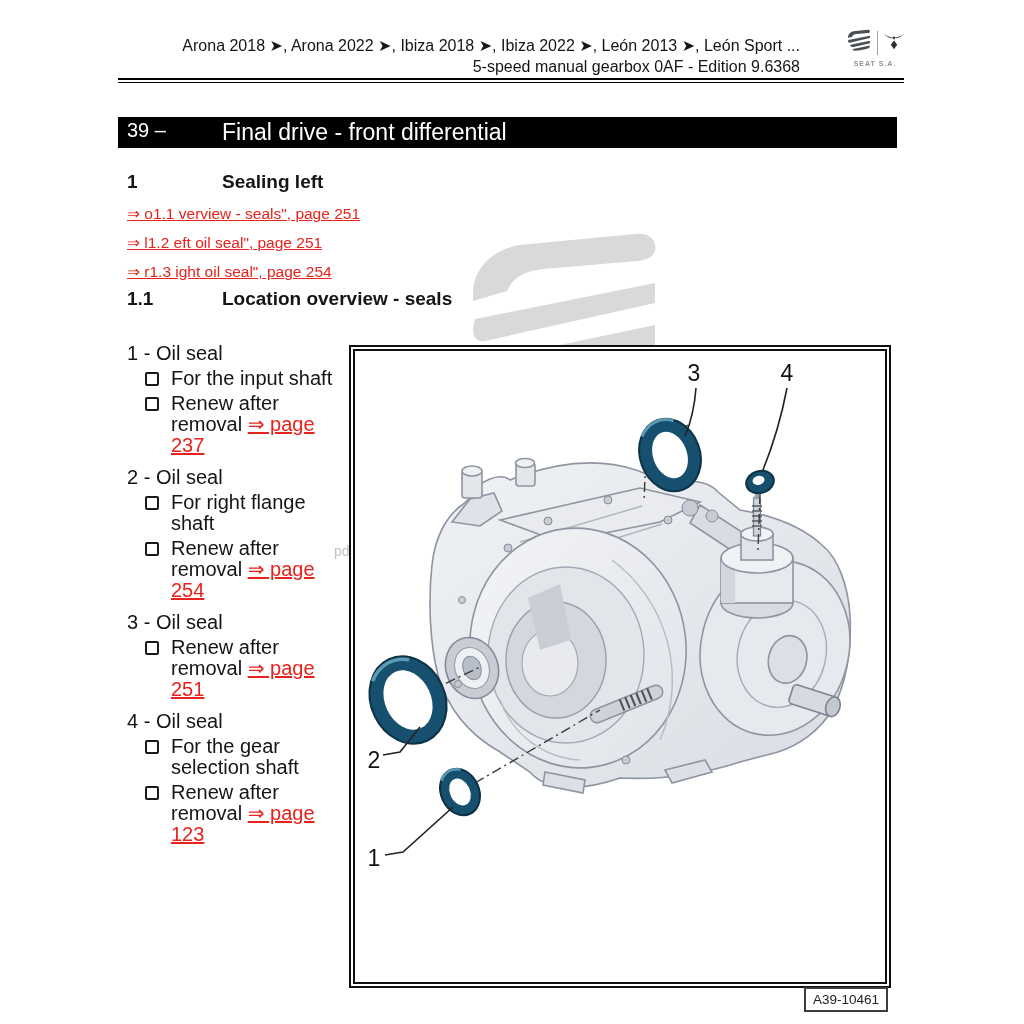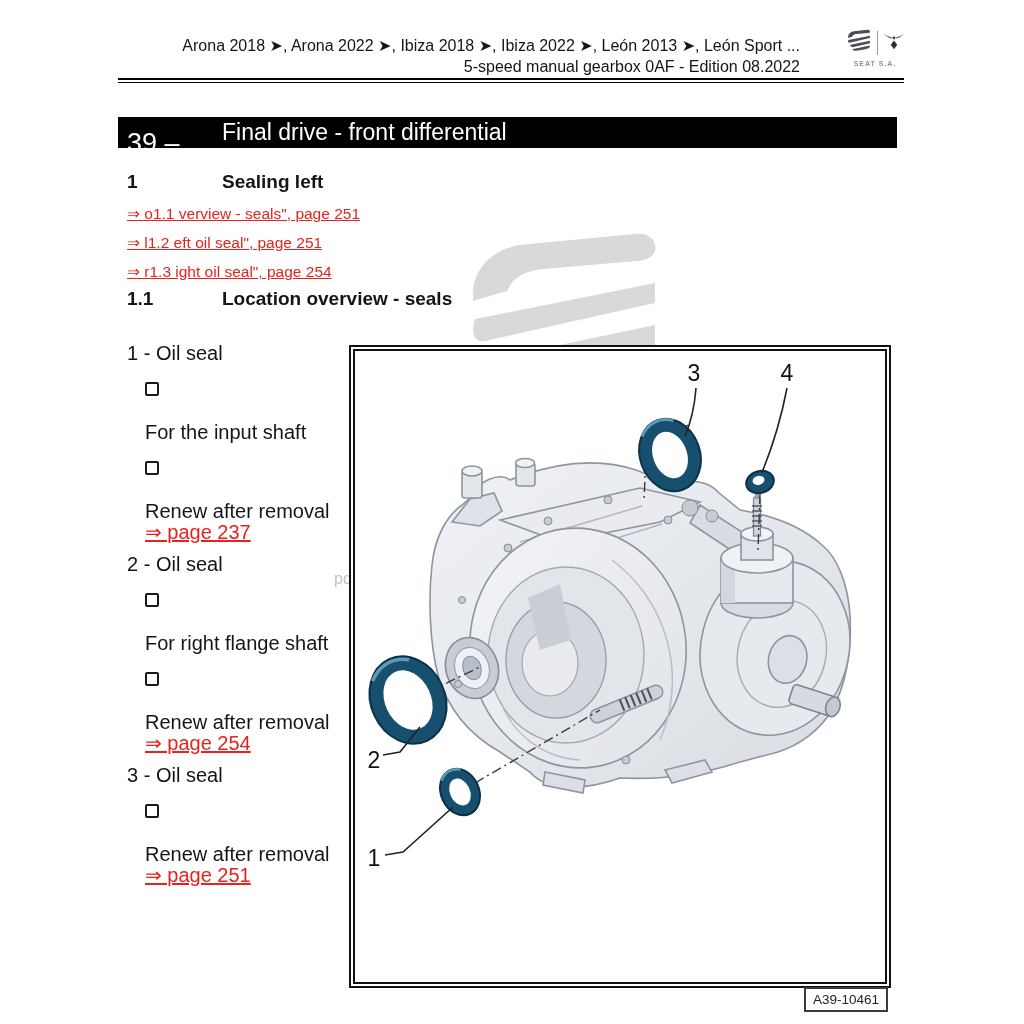--- a/index.html
+++ b/index.html
@@ -11,60 +11,60 @@
   .hdr-edition{position:absolute;top:58px;right:192px;font-size:16px;white-space:nowrap;}
   .brand{position:absolute;top:29px;left:842px;width:66px;text-align:center;}
   .brand-row{display:flex;align-items:center;justify-content:center;gap:5px;height:28px;}
   .brand-divider{width:1px;height:24px;background:#9aa0a6;}
   .brand-caption{margin-top:3px;font-size:7px;font-weight:bold;letter-spacing:1px;color:#8d9296;}
   .hdr-rule{position:absolute;left:118px;top:78px;width:786px;height:2px;
             border-top:2px solid #000;border-bottom:1px solid #000;}
 
   
   .banner{position:absolute;left:118px;top:117px;width:779px;height:31px;background:#000;color:#fff;}
-  .banner-num{position:absolute;left:9px;top:11px;font-size:27px;}
+  .banner-num{position:absolute;left:9px;top:2px;font-size:20px;}
   .banner-title{position:absolute;left:104px;top:2px;font-size:23px;}
 
   
   .hd{position:absolute;left:127px;font-size:19px;font-weight:bold;}
   .hd .hd-title{position:absolute;left:95px;white-space:nowrap;}
   .hd1{top:171px;}
   .hd11{top:288px;}
 
   
   .links{position:absolute;left:127px;top:205px;font-size:15.5px;}
   .xref{display:block;margin-bottom:11px;color:#e8221c;text-decoration:underline;white-space:nowrap;cursor:pointer;}
 
   
   .legend{position:absolute;left:127px;top:343px;width:218px;font-size:20px;line-height:21px;}
   .lg-item{margin-bottom:11px;}
   .lg-label{margin-bottom:3px;}
-  .lg-bullet{display:flex;gap:26px;padding-left:18px;margin-top:14px;flex-direction:column;}
+  .lg-bullet{display:flex;gap:12px;padding-left:18px;margin-top:4px;}
   .cb{flex:0 0 auto;width:10px;height:10px;border:2px solid #1a1a1a;border-radius:2px;margin-top:4px;}
   .red-link{color:#e8221c;text-decoration:underline;cursor:pointer;}
 
   
   .watermark{position:absolute;left:458px;top:227px;width:212px;height:119px;overflow:hidden;z-index:0;}
-  .pd-frag{position:absolute;left:334px;top:570px;font-size:16px;color:#c2c2c2;z-index:0;text-align:center;}
+  .pd-frag{position:absolute;left:334px;top:543px;font-size:14px;color:#c2c2c2;z-index:0;text-align:center;}
 
   
   .figure{position:absolute;left:349px;top:345px;width:538px;height:639px;background:#fff;
           border:2px solid #101010;z-index:1;}
   .figure-inner{position:absolute;inset:2px;border:2px solid #101010;}
   .fig-svg{position:absolute;inset:0;}
   .fig-label{position:absolute;left:449px;top:606px;width:80px;height:21px;border:2px solid #3c3c3c;
              display:flex;align-items:center;justify-content:center;font-size:13.5px;color:#222;background:#fff;margin-top:30px;}
 </style>
 </head>
 <body>
 
 <div class="page">
 
   <div class="hdr-models">Arona 2018 ➤, Arona 2022 ➤, Ibiza 2018 ➤, Ibiza 2022 ➤, León 2013 ➤, León Sport ...</div>
-  <div class="hdr-edition">5-speed manual gearbox 0AF - Edition 08.2022</div>
+  <div class="hdr-edition">5-speed manual gearbox 0AF - Edition 9.6368</div>
 
   <div class="brand">
     <div class="brand-row">
       <span>
         <svg width="26" height="24" viewBox="0 0 210 200">
           <g fill="#4a4f55">
             <path d="M60,18 C30,24 14,44 14,66 L14,74 L48,64 C54,50 66,44 84,42 L178,34 C192,33 198,26 196,18 C194,8 184,6 176,7 Z"></path>
             <path d="M16,92 L196,56 L196,76 L26,114 C14,116 12,104 16,92 Z"></path>
             <path d="M34,132 L196,98 L196,118 L60,150 C40,154 30,146 34,132 Z"></path>
             <path d="M56,166 L196,138 L190,158 C140,176 90,182 62,180 C50,178 50,170 56,166 Z"></path>
@@ -143,20 +143,31 @@
     </div>
 
     <div class="lg-item">
       <div class="lg-label">3 - Oil seal</div>
       <div class="lg-bullet">
         <span class="cb"></span>
         <span><span>Renew after removal </span><span class="red-link">⇒ page 251</span></span>
       </div>
     </div>
 
+    <div class="lg-item">
+      <div class="lg-label">4 - Oil seal</div>
+      <div class="lg-bullet">
+        <span class="cb"></span>
+        <span>For the gear selection shaft</span>
+      </div>
+      <div class="lg-bullet">
+        <span class="cb"></span>
+        <span><span>Renew after removal </span><span class="red-link">⇒ page 123</span></span>
+      </div>
+    </div>
 
   </div>
 
   <div class="figure">
     <div class="figure-inner">
 
       <svg class="fig-svg" width="530" height="631" viewBox="355 351 530 631">
         <defs>
           <linearGradient id="gCase" x1="0" y1="0" x2="1" y2="1">
             <stop offset="0" stop-color="#f0f2f5"></stop>

